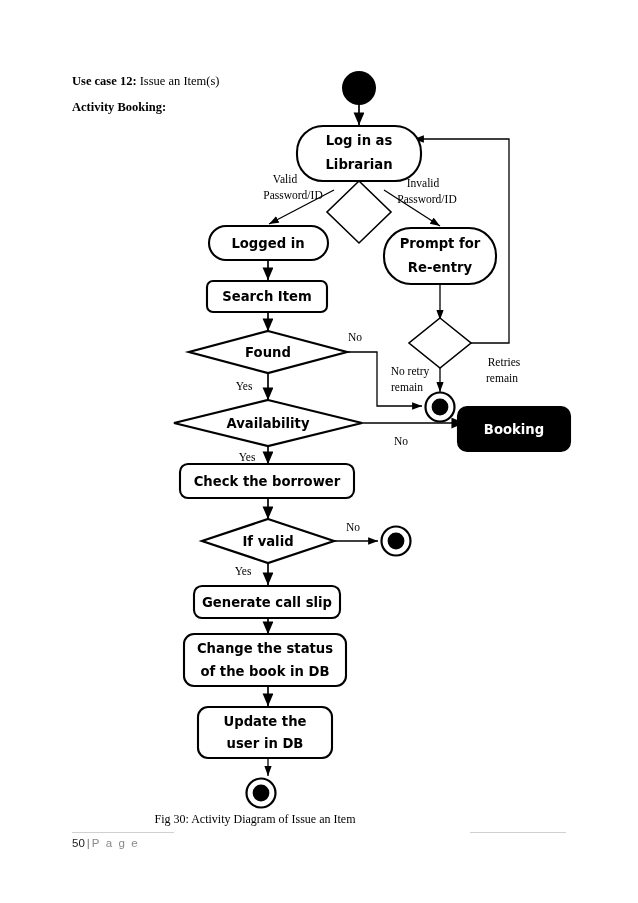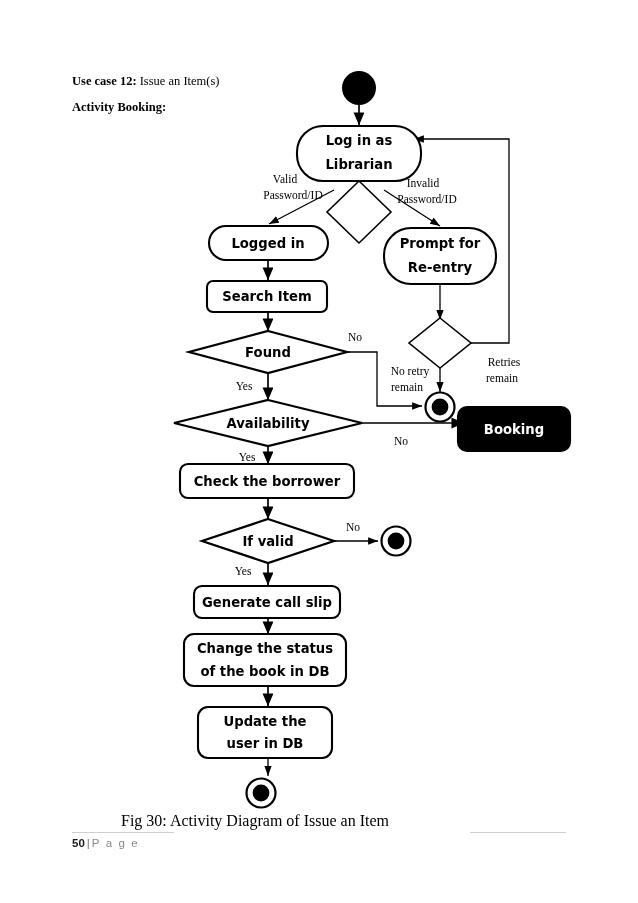--- a/index.html
+++ b/index.html
@@ -106,21 +106,21 @@
   .final-dot {
     fill: #000000;
   }
   .caption {
     position: absolute;
     left: 0;
     top: 812px;
     width: 510px;
     text-align: center;
     font-family: "Liberation Serif", "DejaVu Serif", serif;
-    font-size: 16px;
+    font-size: 12px;
     color: #000;
   }
   .footer {
     position: absolute;
     left: 0;
     top: 832px;
     width: 638px;
     height: 40px;
   }
   .footer-rule-left {
@@ -141,21 +141,21 @@
   }
   .footer-text {
     position: absolute;
     left: 72px;
     top: 5px;
     font-family: "Liberation Sans", "DejaVu Sans", sans-serif;
     font-size: 11.5px;
     white-space: nowrap;
   }
   .footer-num {
-    font-weight: bold;
+    font-weight: normal;
     color: #1a1a1a;
   }
   .footer-sep {
     color: #6f6f6f;
     margin: 0 2px;
   }
   .footer-word {
     color: #8a8a8a;
     letter-spacing: 1.6px;
     text-align: right;

